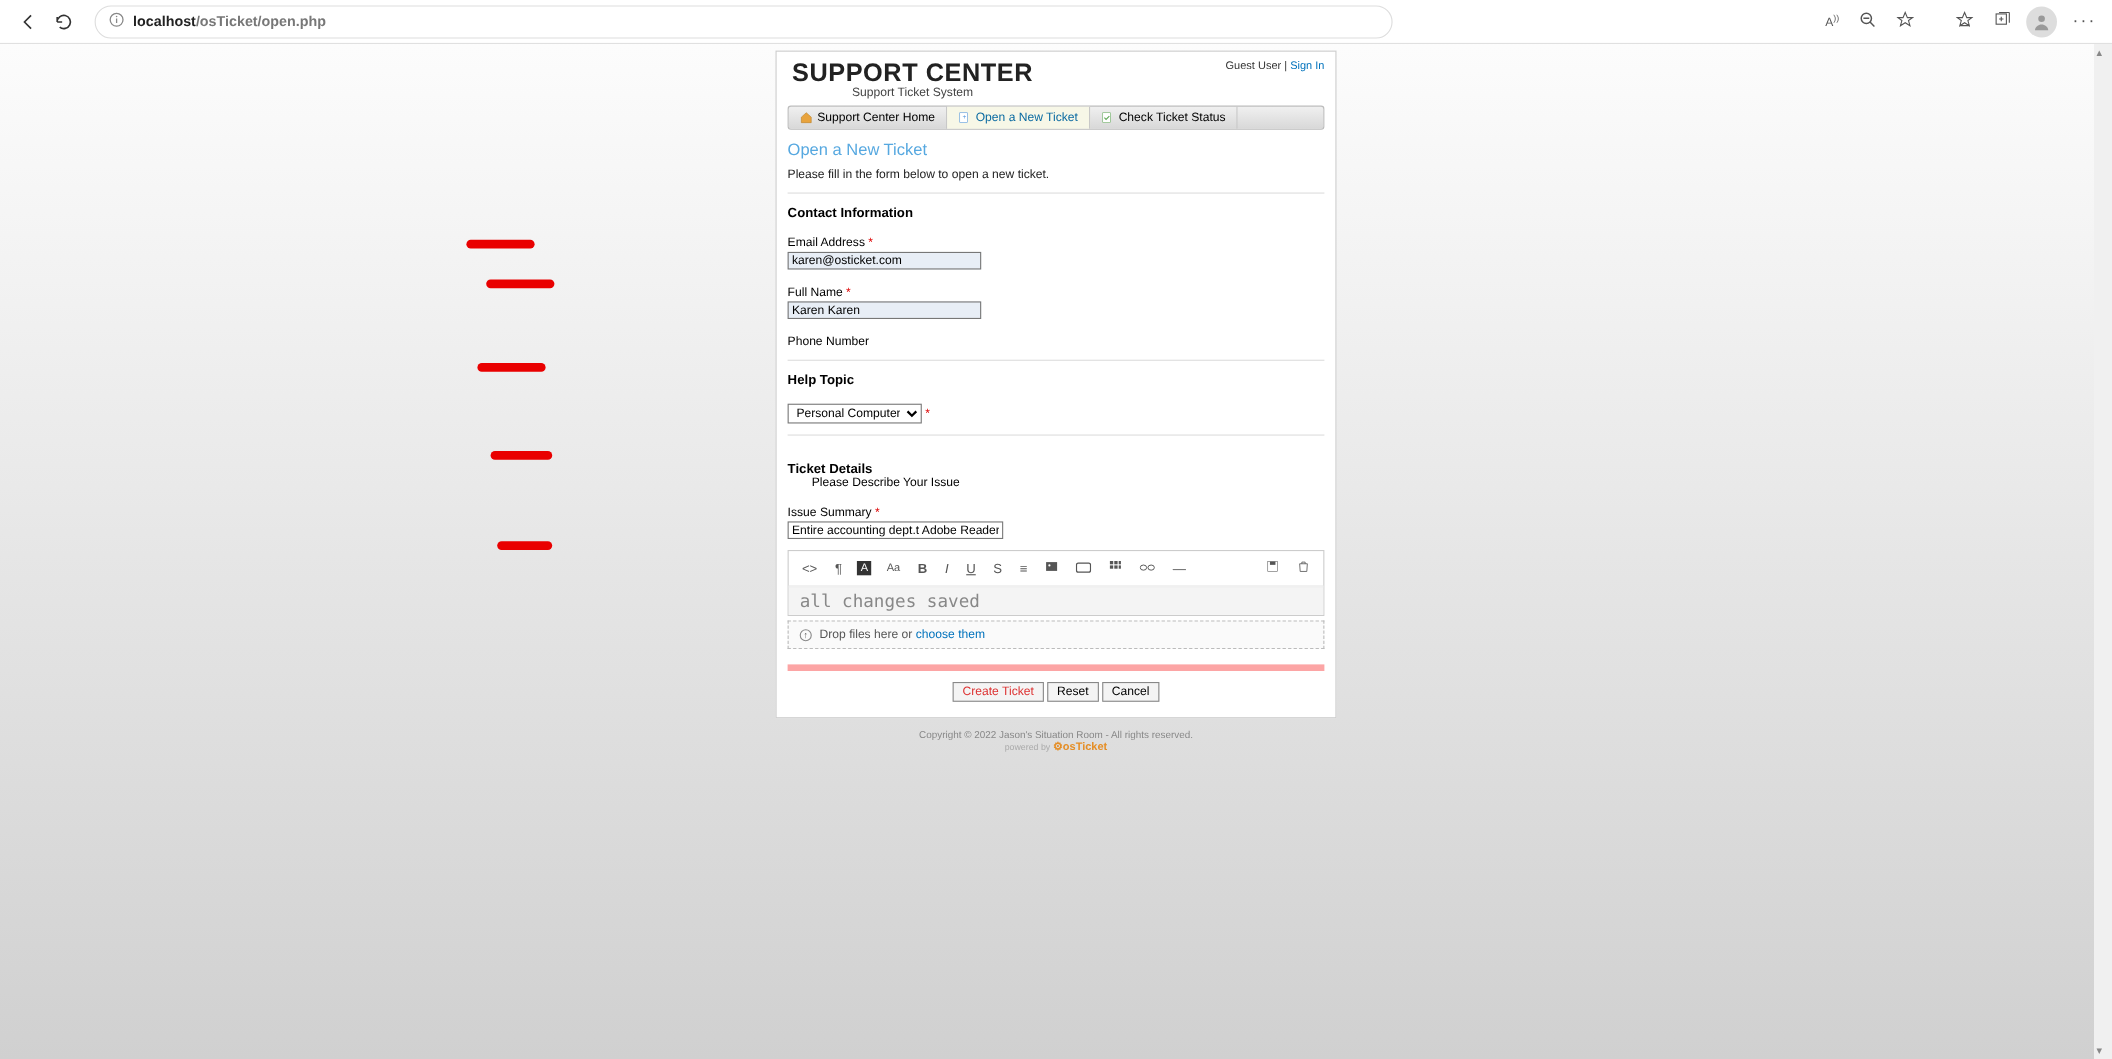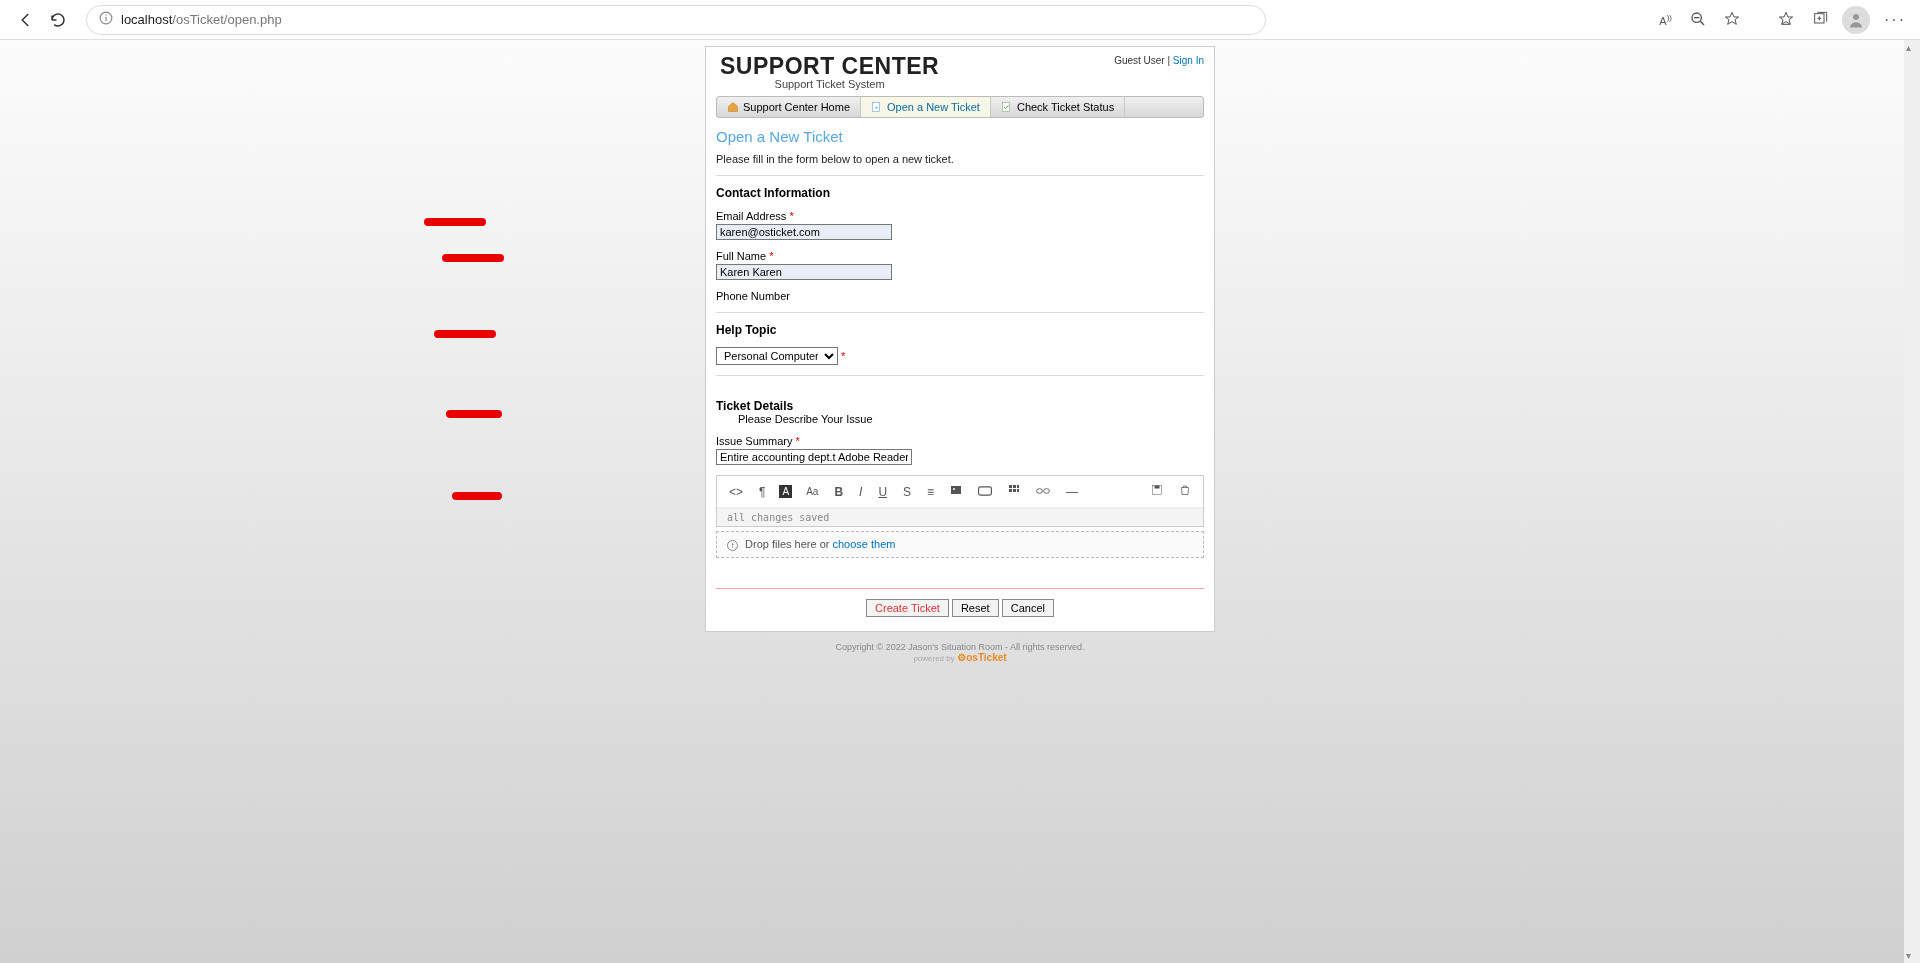--- a/index.html
+++ b/index.html
@@ -34,20 +34,21 @@
       border: 1px solid #ddd;
       border-radius: 16px;
       height: 30px;
       display: flex;
       align-items: center;
       padding: 0 12px;
       margin: 0 12px;
       color: #5f5f5f;
       font-size: 13px;
       max-width: 1180px;
+      font-weight: bold;
     }
     .url-bar .info-icon { margin-right: 8px; color: #888; }
     .url-bar .host { color: #222; }
     .url-bar .path { color: #777; }
     .browser-right { display: flex; align-items: center; gap: 10px; margin-left: auto; }
     .avatar { width: 28px; height: 28px; border-radius: 50%; background: #ddd; display: flex; align-items: center; justify-content: center; }
     .avatar svg { fill: #999; }
     .browser-icon { color: #555; padding: 4px; }
 
     
@@ -93,21 +94,21 @@
     .nav-item.active {
       background: #f7f7e7;
       color: #0a6aa1;
     }
     .nav-icon { display: inline-flex; }
     .content { padding: 10px 10px 14px 10px; }
     .page-title { color: #56a8e0; font-size: 15px; font-weight: normal; margin-bottom: 8px; }
     .intro { font-size: 11px; color: #222; margin-bottom: 10px; }
     hr.sep { border: none; border-top: 1px solid #ddd; margin: 8px 0 10px 0; }
     .section-title { font-size: 12px; font-weight: bold; margin-bottom: 10px; }
-    .field { margin-bottom: 10px; }
+    .field { margin-bottom: 10px; margin-top: 15px; }
     .field-label { font-size: 11px; margin-bottom: 2px; }
     .req { color: #d00; }
     input[type=text], select {
       border: 1px solid #777;
       font-size: 11px;
       padding: 1px 3px;
       height: 16px;
     }
     .input-email, .input-name { width: 176px; background: #e8eef6; }
     .input-phone { width: 108px; }
@@ -138,35 +139,35 @@
     .editor-body {
       min-height: 86px;
       padding: 12px 10px;
       font-size: 11px;
       color: #444;
     }
     .editor-status {
       background: #f4f4f4;
       padding: 3px 10px;
       font-family: monospace;
-      font-size: 10px;
+      font-size: 16px;
       color: #888;
       border-top: 1px solid #eee;
     }
     .dropzone {
       border: 1px dashed #bbb;
       background: #fafafa;
       padding: 6px 10px;
       font-size: 11px;
       color: #555;
       margin-top: 4px;
     }
     .dropzone a { color: #0072bc; text-decoration: none; }
     .circled { display: inline-block; border: 1px solid #888; border-radius: 50%; width: 11px; height: 11px; font-size: 8px; text-align: center; line-height: 10px; margin-right: 4px; }
-    .buttons { text-align: center; margin-top: 30px; padding-top: 10px; border-top: 1px solid #fca5a5; }
+    .buttons { text-align: center; margin-top: 14px; padding-top: 10px; border-top: 6px solid #fca5a5; }
     .btn {
       border: 1px solid #888;
       background: #f4f4f4;
       padding: 2px 8px;
       font-size: 11px;
       cursor: pointer;
     }
     .btn-primary { color: #d33; }
     .footer { text-align: center; font-size: 9px; color: #888; margin-top: 10px; padding-bottom: 20px; }
     .footer .brand { color: #e58e26; font-weight: bold; font-size: 10px; }

